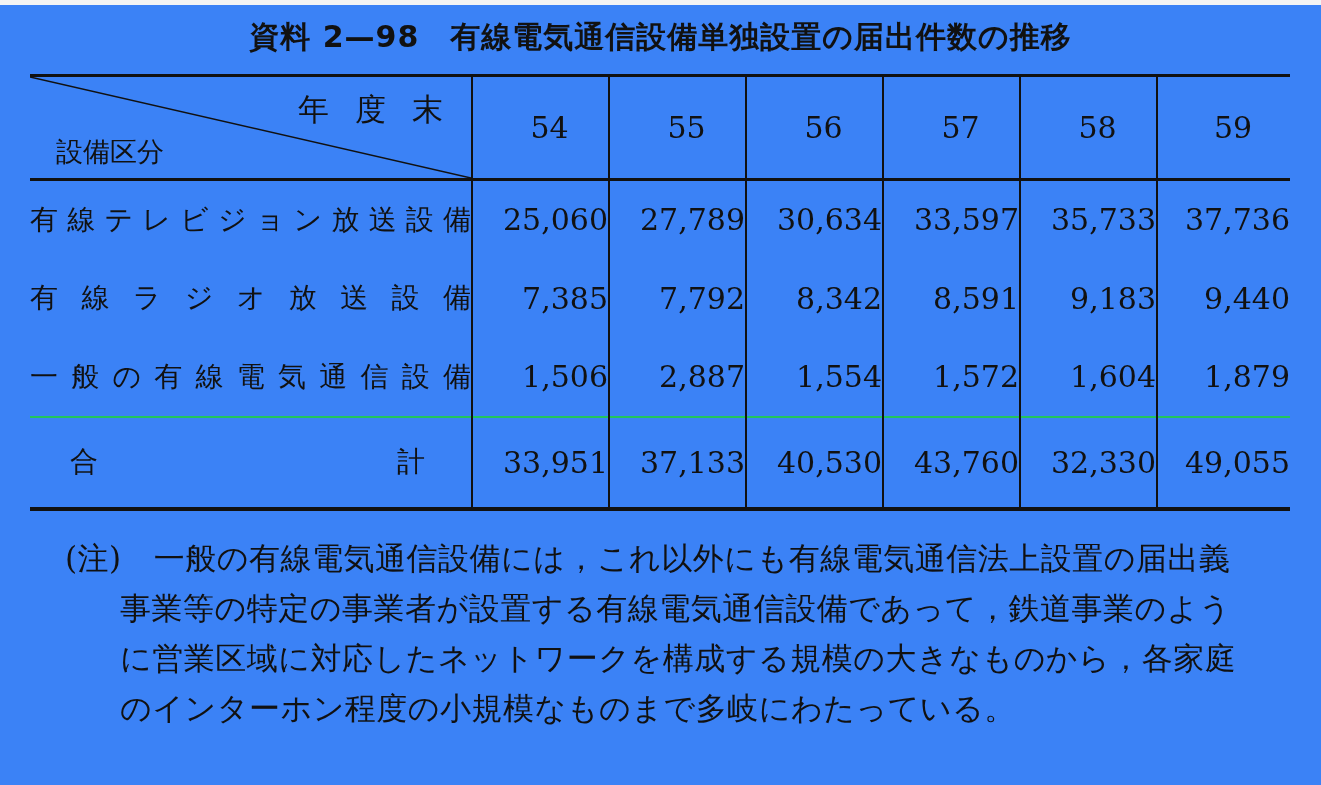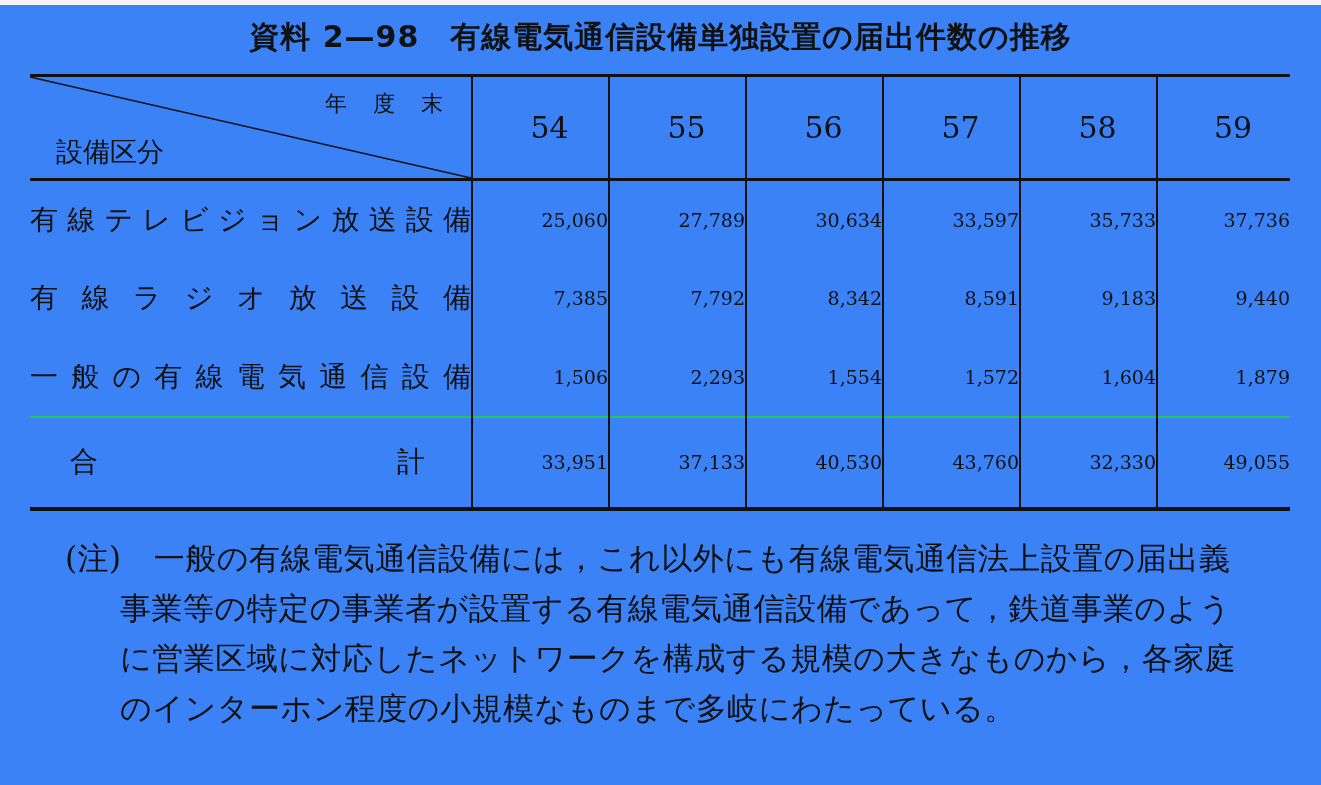--- a/index.html
+++ b/index.html
@@ -40,35 +40,35 @@
   table.stats td + td { border-left: 2px solid #111; padding-left: 18px; }
   thead th { border-bottom: 3px solid #111; height: 104px; }
   th.yr { font-size: 30px; text-align: center; }
   th.corner { position: relative; }
   th.corner svg.diag {
     position: absolute; left: 0; top: 0;
     width: 100%; height: 100%; display: block;
   }
   .corner-top {
     position: absolute; top: 12px; right: 2px;
-    font-size: 22px; letter-spacing: 26px; white-space: nowrap;
+    font-size: 31px; letter-spacing: 26px; white-space: nowrap;
   }
   .corner-bottom {
     position: absolute; bottom: 8px; left: 26px;
     font-size: 27px; white-space: nowrap;
   }
   tr.body-row { height: 79px; }
   td.rowlabel {
     font-size: 28px;
     padding: 0 14px 0 26px;
     text-align: justify;
     text-align-last: justify;
   }
   td.num {
-    font-size: 19px;
+    font-size: 30px;
     text-align: right;
     padding-right: 7px;
     font-variant-numeric: tabular-nums;
   }
   tr.total-row td { border-top: 2px solid #22c55e; height: 92px; }
   tr.total-row td.rowlabel { padding: 0 46px 0 40px; }
   .note {
     margin: 22px 0 0 65px;
     width: 1245px;
     font-size: 31px;
@@ -128,21 +128,21 @@
         <td class="num">7,385</td>
         <td class="num">7,792</td>
         <td class="num">8,342</td>
         <td class="num">8,591</td>
         <td class="num">9,183</td>
         <td class="num">9,440</td>
       </tr>
       <tr class="body-row">
         <td class="rowlabel">一般の有線電気通信設備</td>
         <td class="num">1,506</td>
-        <td class="num">2,293</td>
+        <td class="num">2,887</td>
         <td class="num">1,554</td>
         <td class="num">1,572</td>
         <td class="num">1,604</td>
         <td class="num">1,879</td>
       </tr>
       <tr class="total-row">
         <td class="rowlabel">合計</td>
         <td class="num">33,951</td>
         <td class="num">37,133</td>
         <td class="num">40,530</td>

